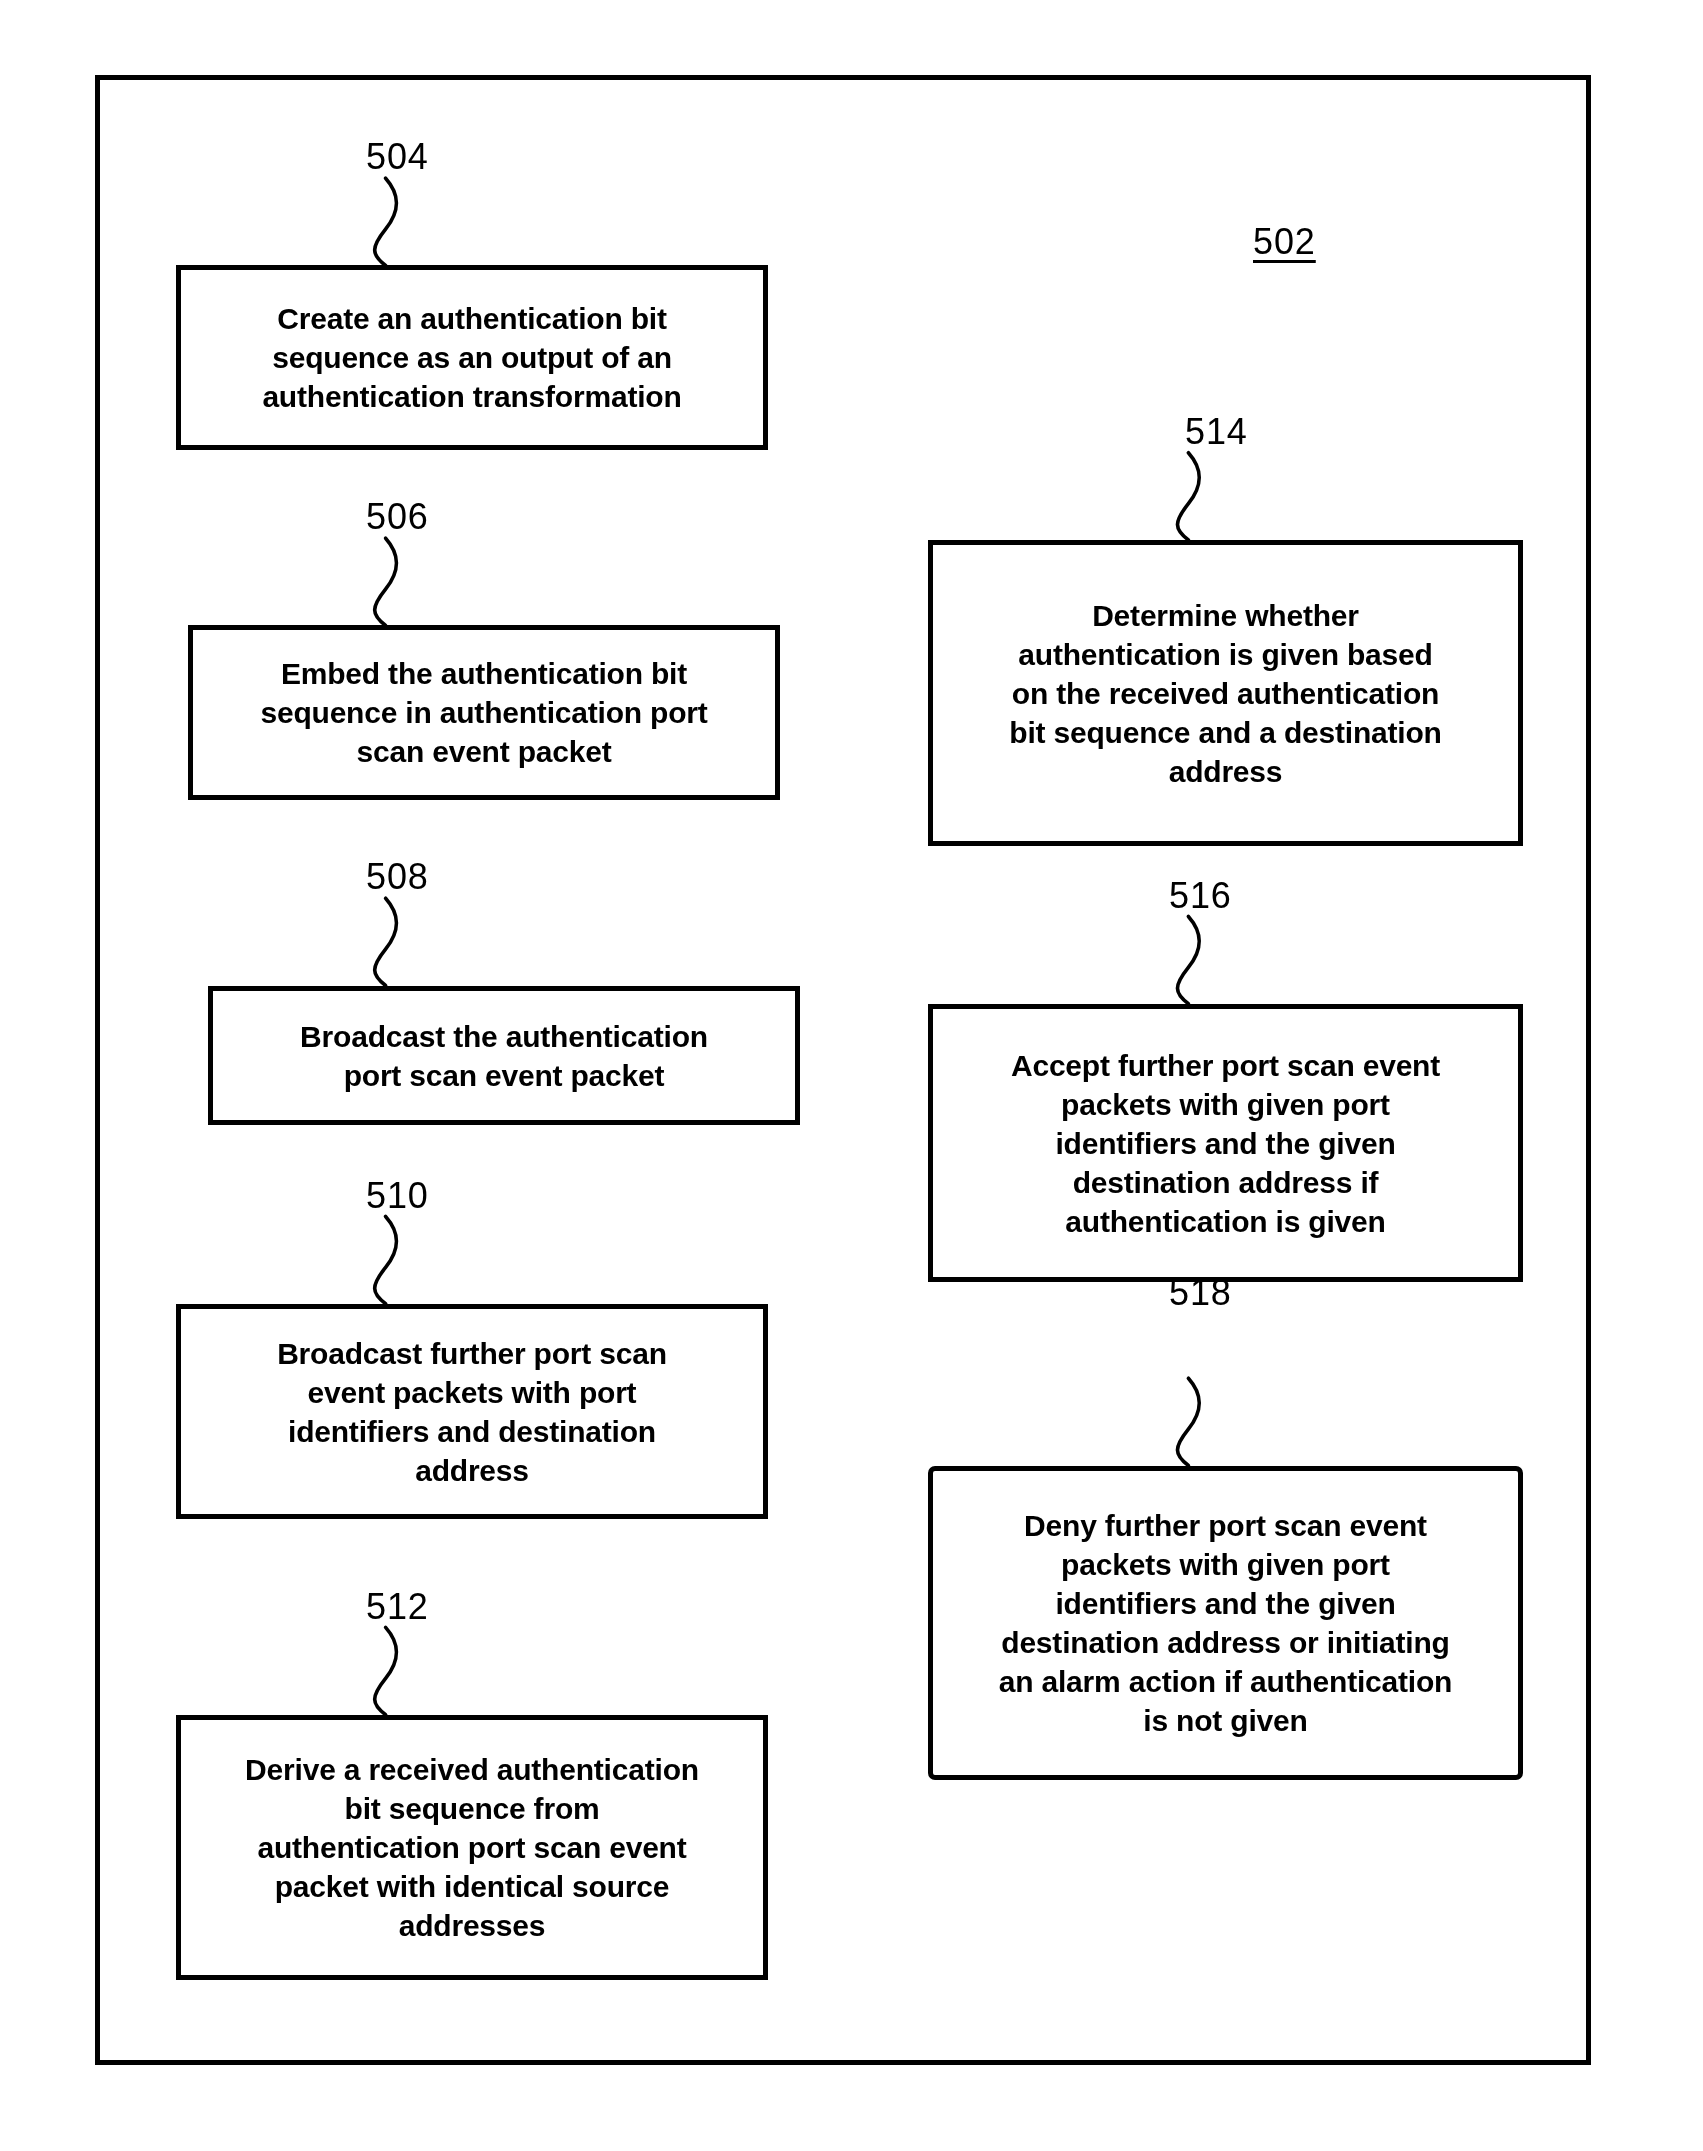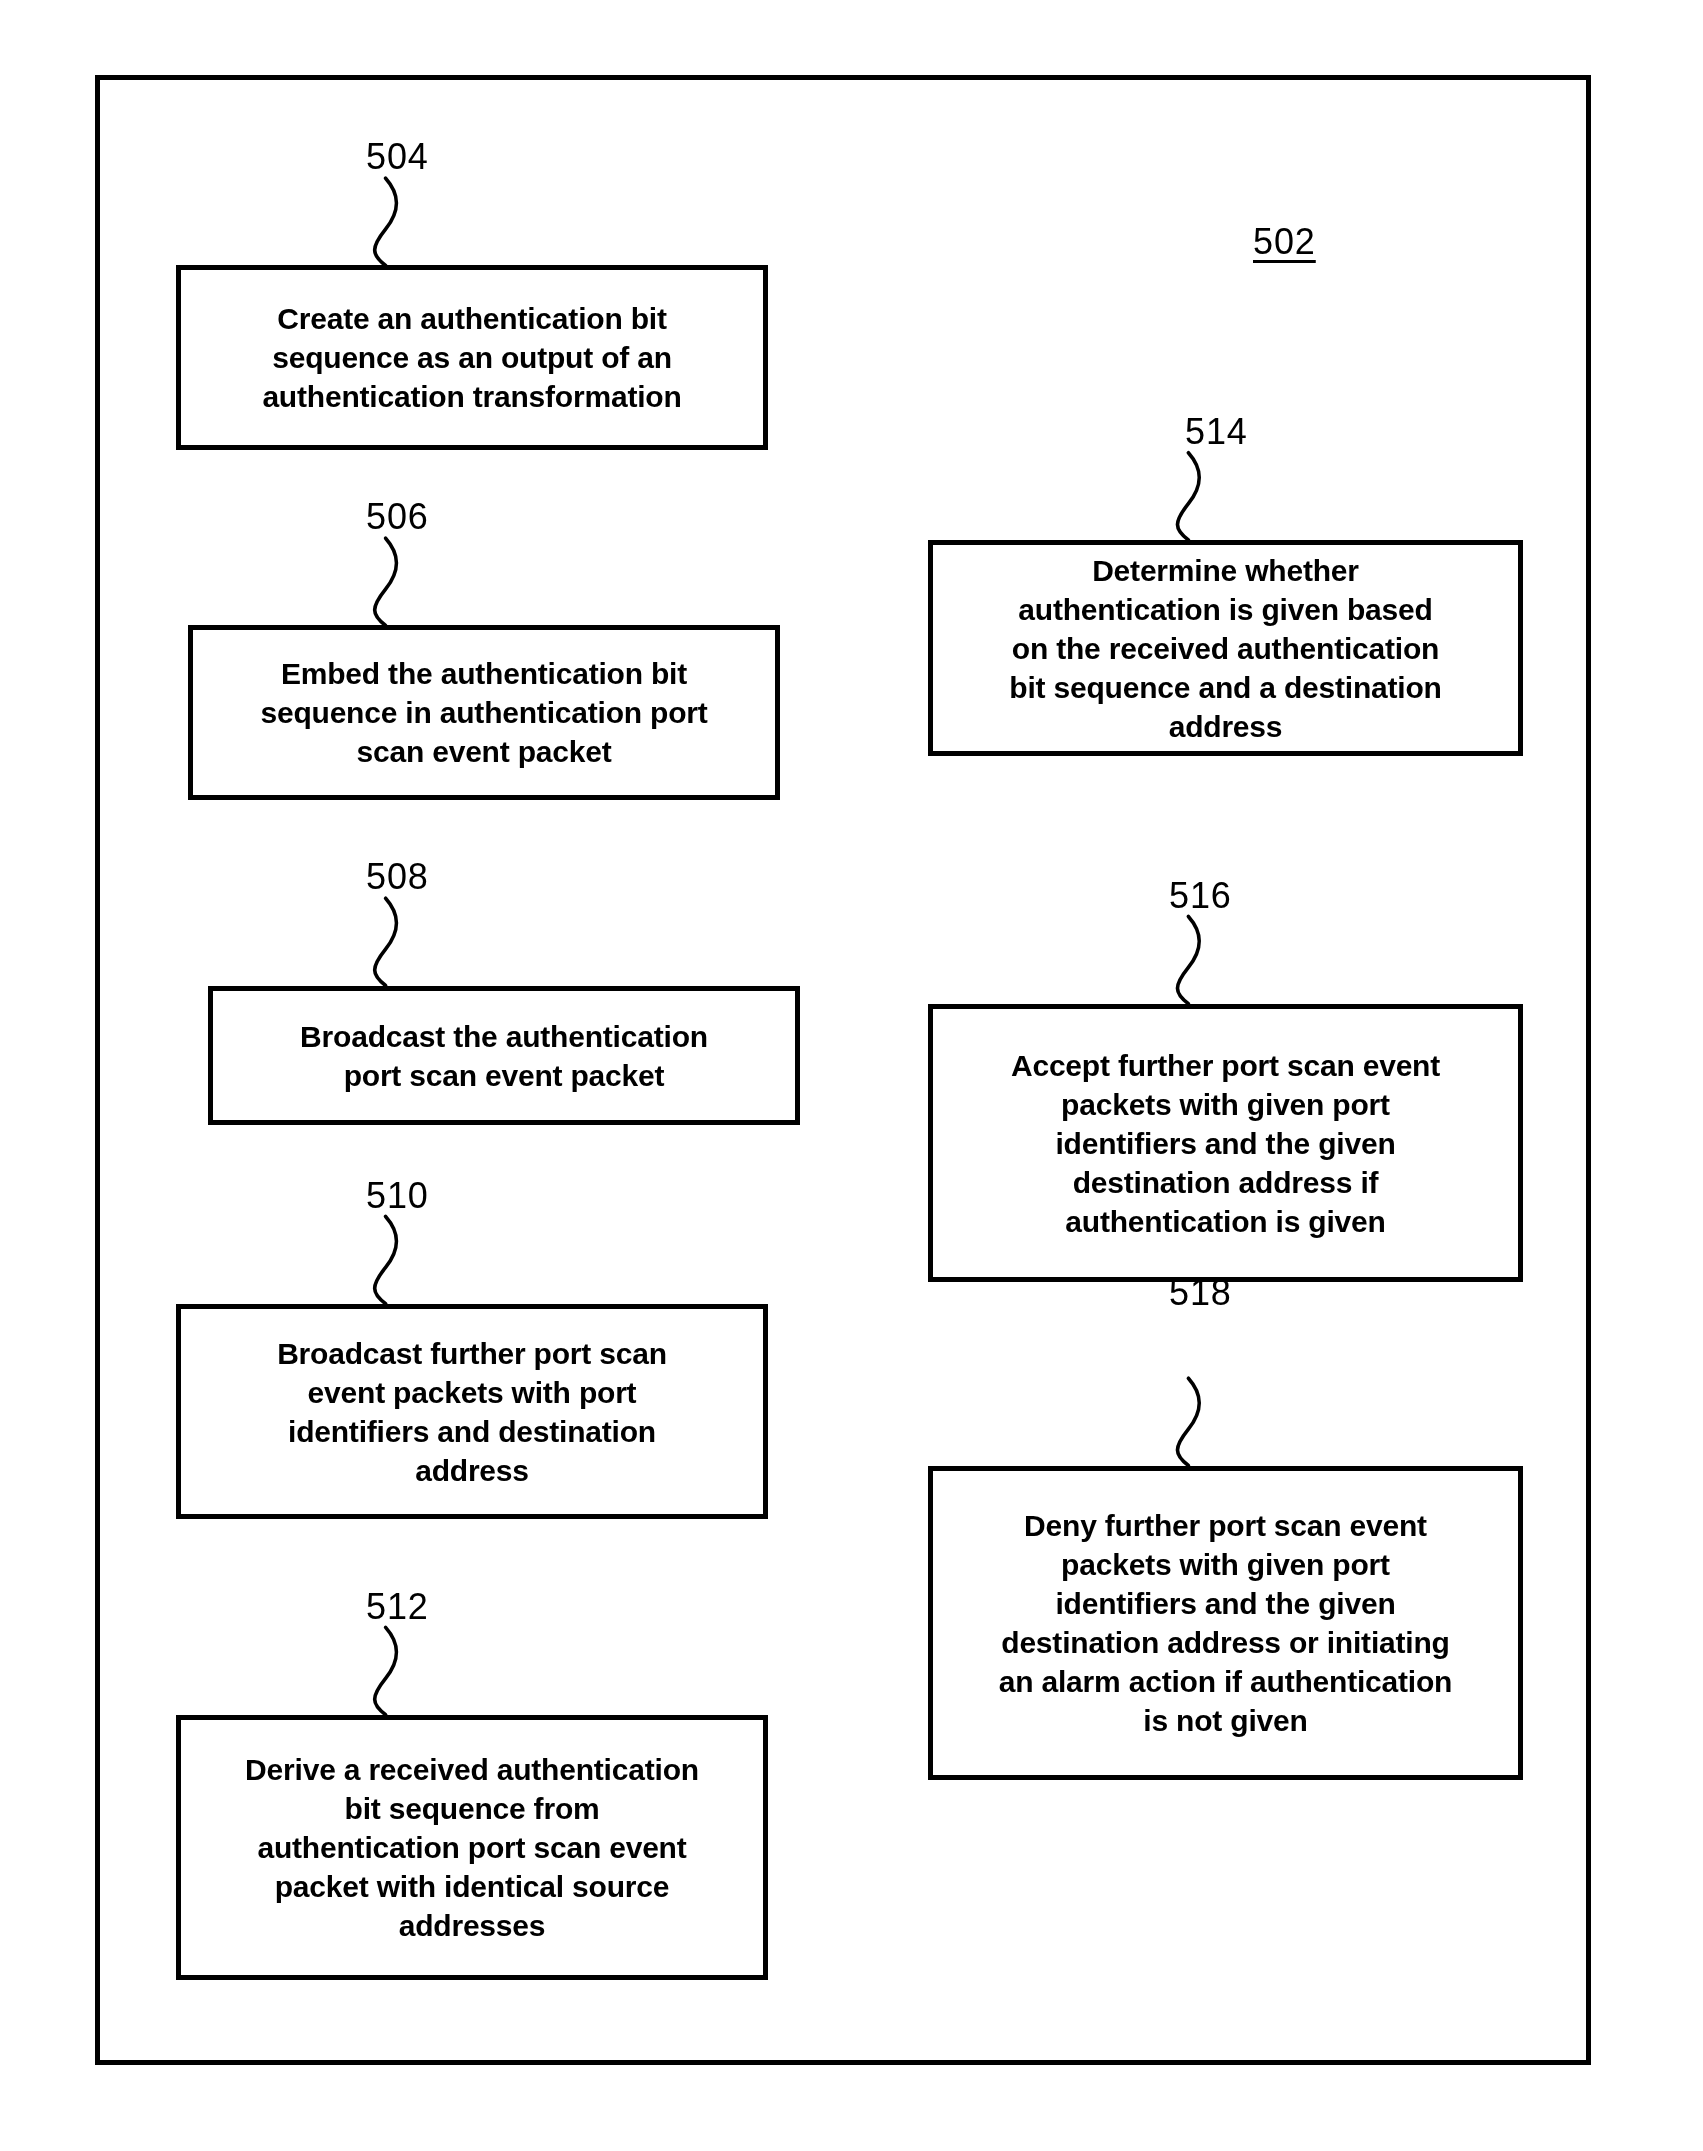--- a/index.html
+++ b/index.html
@@ -132,39 +132,39 @@
   <div class="ref-label" style="left:366px; top:1586px;">512</div>
   <div class="proc-box" style="left:176px; top:1715px; width:592px; height:265px;">
     <div class="proc-text">Derive a received authentication
 bit sequence from
 authentication port scan event
 packet with identical source
 addresses</div>
   </div>
 
   <div class="ref-label" style="left:1169px; top:411px;margin-left:16px;">514</div>
-  <div class="proc-box" style="left:928px; top:540px; width:595px; height:216px;">
+  <div class="proc-box" style="left:928px; top:540px; width:595px; height:306px;">
     <div class="proc-text">Determine whether
 authentication is given based
 on the received authentication
 bit sequence and a destination
 address</div>
   </div>
 
   <div class="ref-label" style="left:1169px; top:875px;">516</div>
   <div class="proc-box" style="left:928px; top:1004px; width:595px; height:278px;">
     <div class="proc-text">Accept further port scan event
 packets with given port
 identifiers and the given
 destination address if
 authentication is given</div>
   </div>
 
   <div class="ref-label" style="left:1169px; top:1272px;">518</div>
-  <div class="proc-box" style="left:928px; top:1466px; width:595px; height:314px;">
+  <div class="proc-box" style="left:928px; top:1466px; width:595px; height:314px;border-radius:7px;">
     <div class="proc-text">Deny further port scan event
 packets with given port
 identifiers and the given
 destination address or initiating
 an alarm action if authentication
 is not given</div>
   </div>
 
 </div>
 

